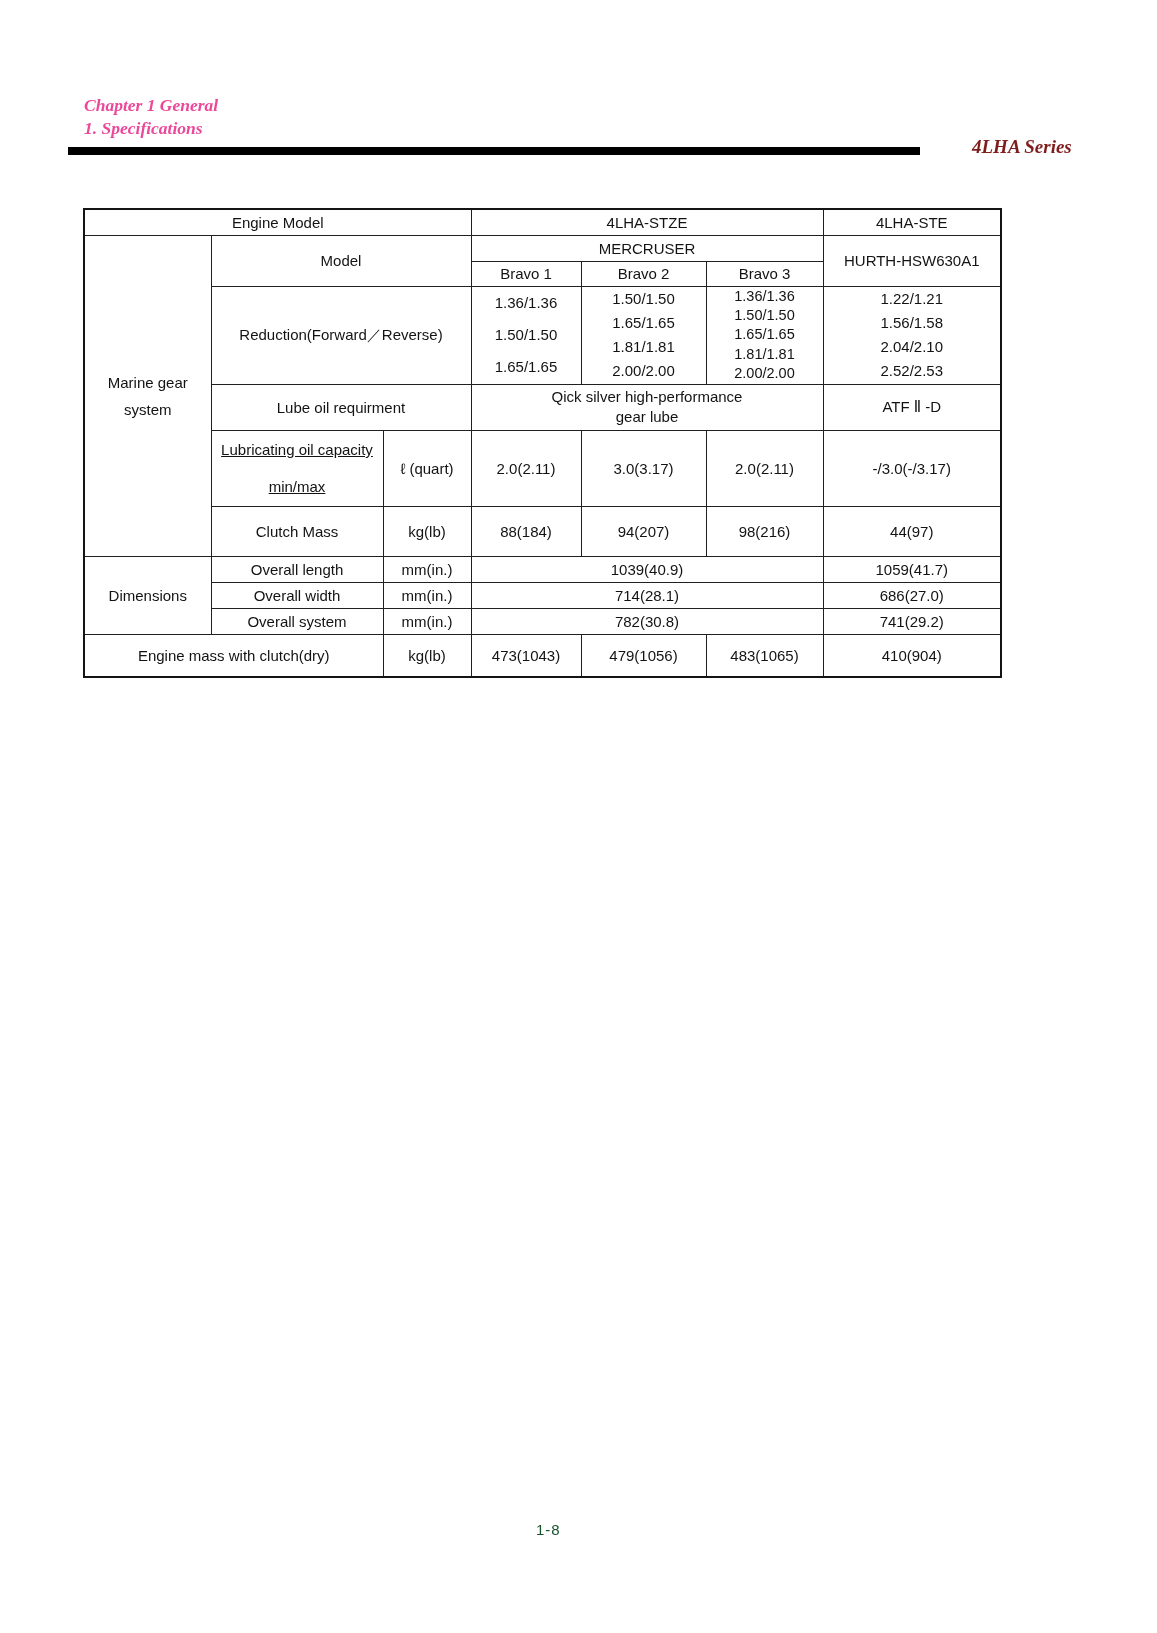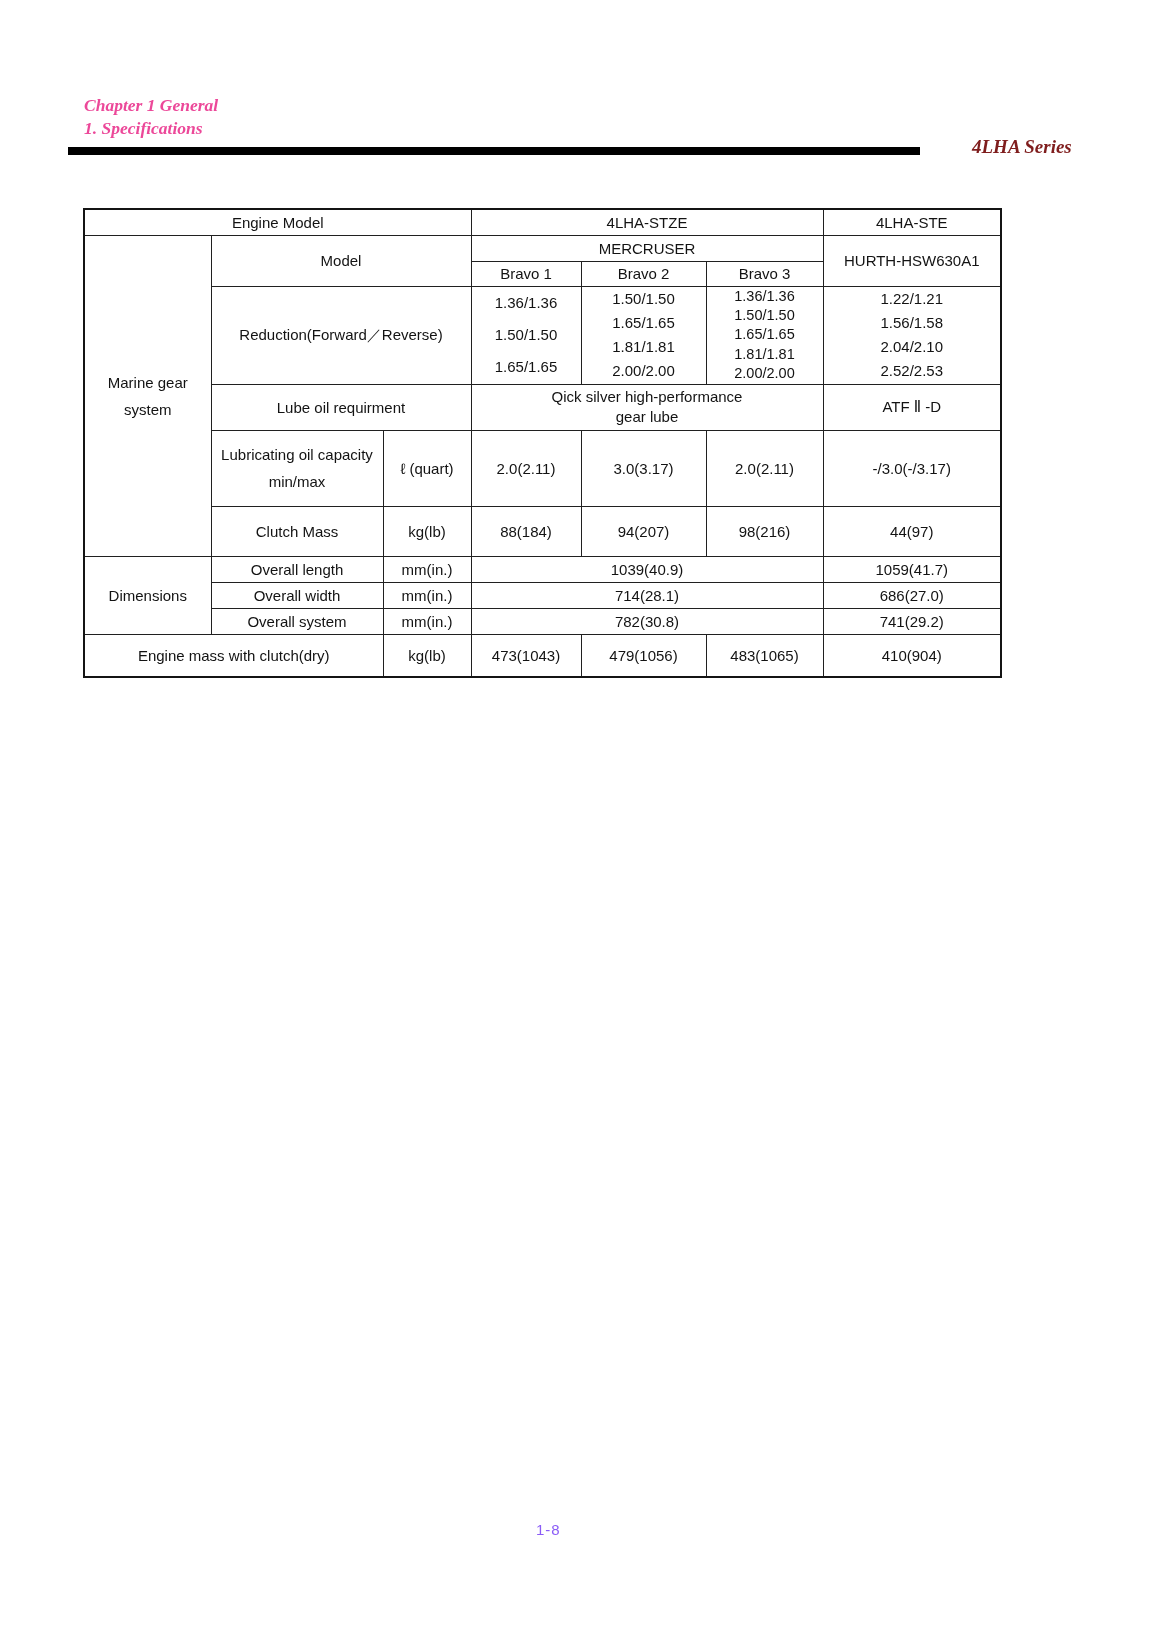--- a/index.html
+++ b/index.html
@@ -41,36 +41,36 @@
     padding:0; vertical-align:middle;
     text-align:center; overflow:hidden;
   }
   td.lbl { text-align:left; padding-left:9px; }
   .multiline { white-space:pre-line; }
   .lh3 { line-height:32px; }
   .lh4 { line-height:24px; }
   .lh5 { line-height:19.4px; font-size:14.5px; }
   .lh2 { line-height:20px;margin-left:15px; }
   .group-lines { line-height:27px; }
-  .cap-lines { line-height:27px; }
+  .cap-lines { line-height:37px;text-decoration:underline; }
   tr.r1  { height:26px; }
   tr.r2a { height:26px; }
   tr.r2b { height:25px; }
   tr.r3  { height:97px; }
   tr.r4  { height:46px; }
   tr.r5  { height:76px; }
   tr.r6  { height:50px;margin-top:47px; }
   tr.r7  { height:26px; }
   tr.r8  { height:26px; }
   tr.r9  { height:26px; }
   tr.r10 { height:43px; }
   
   .page-number {
     position:absolute; left:536px; top:1521px;
-    font-size:15px; color:#8b5cf6; letter-spacing:1px;
+    font-size:15px; color:#14532d; letter-spacing:1px;
   }
 </style>
 </head>
 <body>
 
 <div class="doc-header">
   <div>Chapter 1 General</div>
   <div>1. Specifications</div>
 </div>
 <div class="rule-bar"></div>

